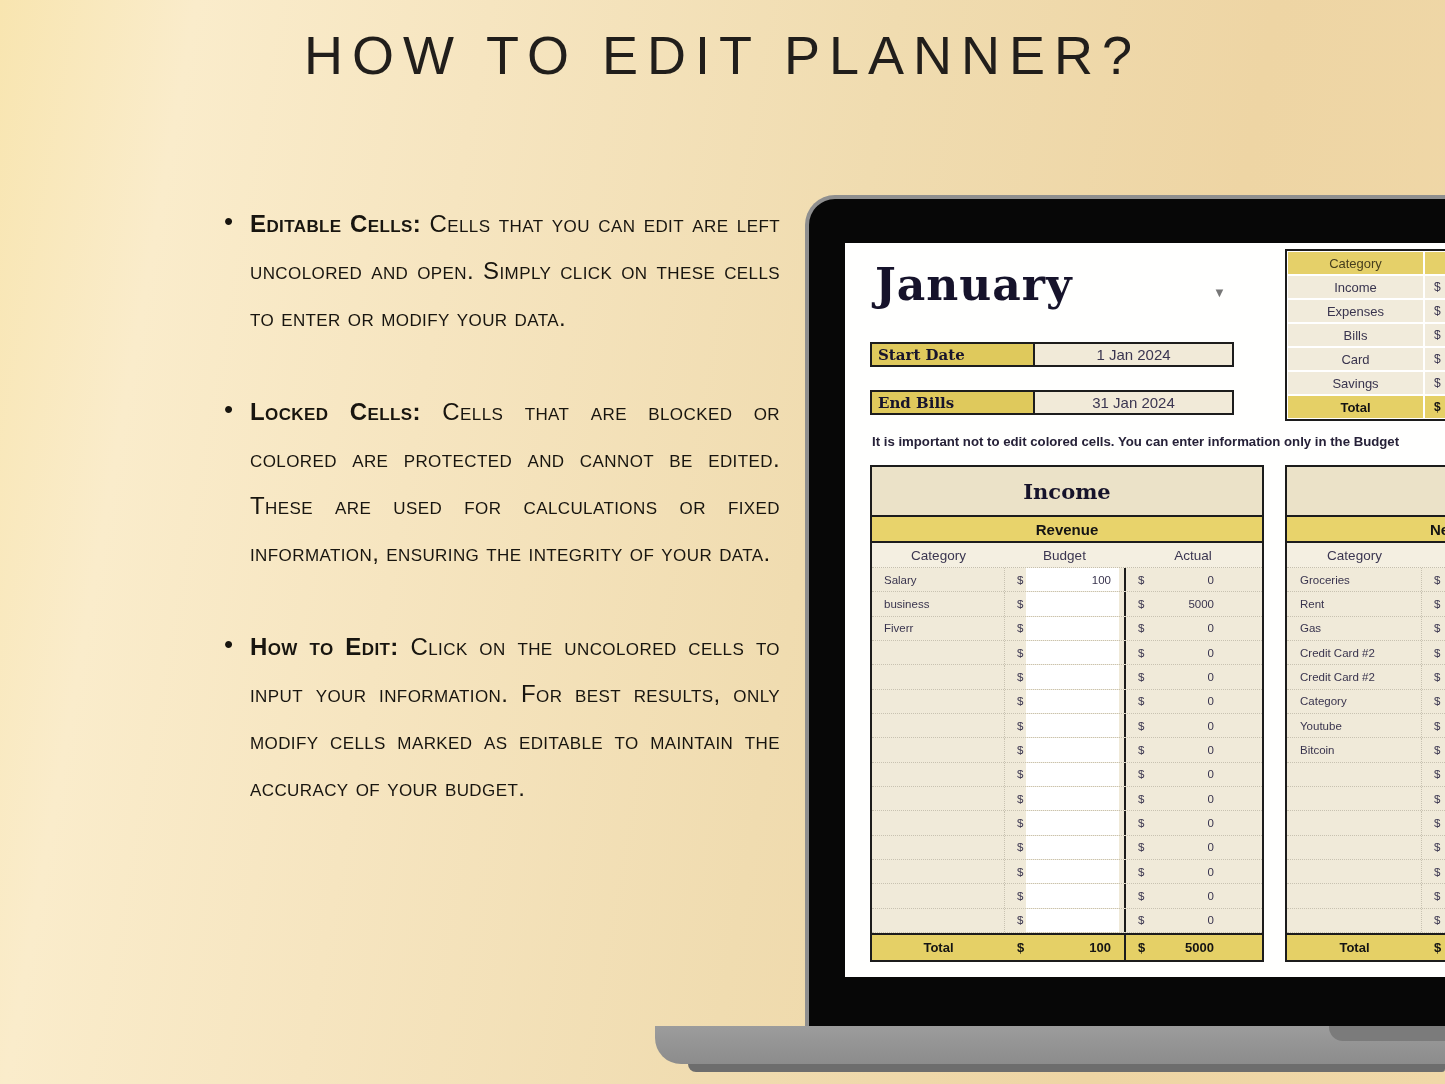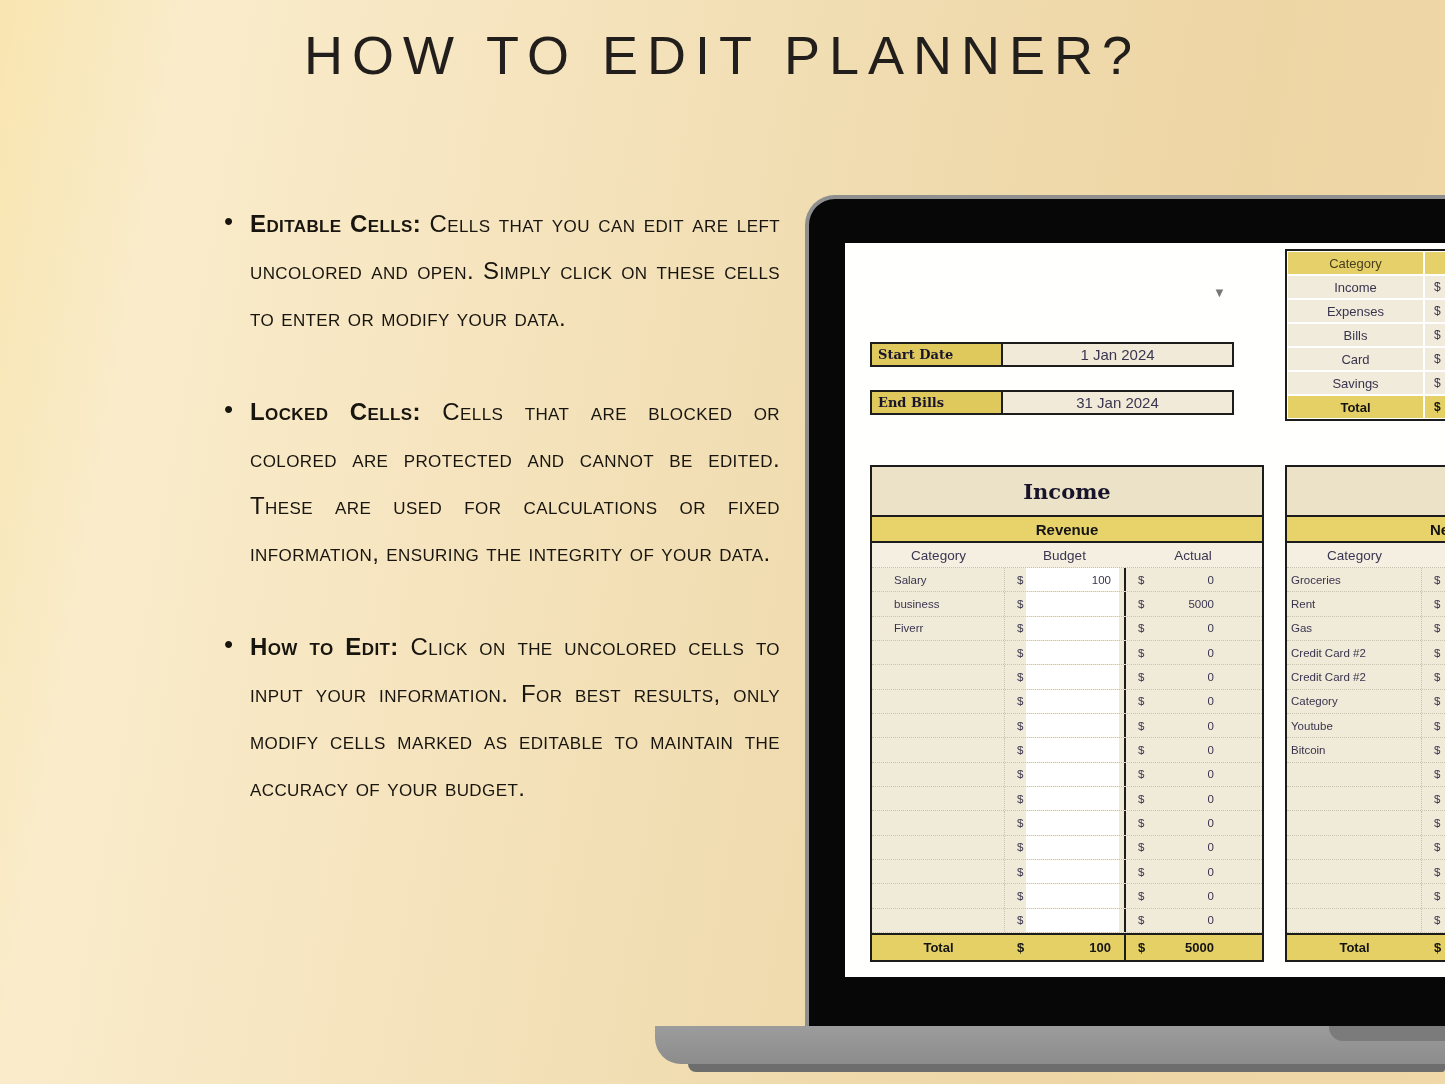--- a/index.html
+++ b/index.html
@@ -65,22 +65,22 @@
     font-size:44px;color:#16132b;letter-spacing:1px;
   }
   .month-caret{position:absolute;left:368px;top:42px;font-size:13px;color:#777;}
   .date-bar{
     position:absolute;left:25px;width:364px;height:25px;
     display:flex;border:2px solid #1d1d1d;box-sizing:border-box;
   }
   .date-bar.start{top:99px;}
   .date-bar.end{top:147px;}
   .date-label{
-    width:131px;background:#dfc95c;
-    font-family:"DejaVu Serif",serif;font-weight:700;font-size:13px;color:#17142c;
+    width:163px;background:#dfc95c;
+    font-family:"DejaVu Serif",serif;font-weight:700;font-size:15px;color:#17142c;
     padding-left:6px;display:flex;align-items:center;box-sizing:border-box;
     border-right:2px solid #1d1d1d;
   }
   .date-value{
     flex:1;background:#f1ead8;display:flex;align-items:center;justify-content:center;
     font-size:15px;color:#3a3550;
   }
   
   .summary{position:absolute;left:440px;top:6px;width:390px;border:2px solid #1c1c1c;background:#fff;}
   .sum-row{display:flex;height:24px;}
@@ -112,21 +112,21 @@
     font-weight:700;font-size:15px;color:#141414;
   }
   .tbl-band .band-left{position:absolute;left:143px;top:0;height:24px;display:flex;align-items:center;}
   .tbl-head{
     height:24px;background:#f4efe1;border-bottom:1px dotted #c5bfae;
     display:flex;font-size:13.5px;color:#3a3550;
   }
   .tbl-head > div{display:flex;align-items:center;justify-content:center;}
   .tbl-body{}
   .inc-row,.exp-row{display:flex;height:24.35px;border-bottom:1px dotted #c8c2b1;box-sizing:border-box;}
-  .i-cat{width:133px;border-right:1px dotted #c8c2b1;font-size:11.5px;display:flex;align-items:center;padding-left:22px;box-sizing:border-box;}
+  .i-cat{width:133px;border-right:1px dotted #c8c2b1;font-size:11.5px;display:flex;align-items:center;padding-left:12px;box-sizing:border-box;}
   .i-bud{width:119px;position:relative;box-sizing:border-box;}
   .i-act{flex:1;position:relative;border-left:2px solid #1c1c1c;box-sizing:border-box;}
   .dol{position:absolute;left:12px;top:0;height:100%;display:flex;align-items:center;font-size:11.5px;}
   .i-bud .ival{
     position:absolute;left:21px;right:5px;top:0;bottom:0;background:#ffffff;
     display:flex;align-items:center;justify-content:flex-end;padding-right:8px;font-size:11.5px;
   }
   .i-act .aval{
     position:absolute;left:21px;right:0;top:0;bottom:0;
     display:flex;align-items:center;justify-content:flex-end;padding-right:48px;font-size:11.5px;
@@ -136,21 +136,21 @@
     display:flex;height:25px;background:#e5d066;border-top:2px solid #1c1c1c;
     font-weight:700;color:#141414;font-size:13px;
   }
   .tbl-total .t-cat{width:133px;display:flex;align-items:center;justify-content:center;}
   .tbl-total .t-bud{width:119px;position:relative;}
   .tbl-total .t-act{flex:1;position:relative;border-left:2px solid #1c1c1c;box-sizing:border-box;}
   .tbl-total .tval{position:absolute;left:21px;right:5px;top:0;bottom:0;display:flex;align-items:center;justify-content:flex-end;padding-right:8px;}
   .tbl-total .t-act .tval{padding-right:48px;right:0;}
   .tbl-total .dol{font-weight:700;font-size:13px;}
   
-  .e-cat{width:135px;border-right:1px dotted #c8c2b1;font-size:11.5px;display:flex;align-items:center;padding-left:4px;box-sizing:border-box;}
+  .e-cat{width:135px;border-right:1px dotted #c8c2b1;font-size:11.5px;display:flex;align-items:center;padding-left:13px;box-sizing:border-box;}
   .e-cur{flex:1;position:relative;}
   .exp-head-cat{width:135px;}
   .exp-head-rest{flex:1;}
   .tbl-total .te-cat{width:135px;display:flex;align-items:center;justify-content:center;}
   .tbl-total .te-cur{flex:1;position:relative;}
 </style>
 </head>
 <body>
 
 <div class="page">
@@ -169,20 +169,21 @@
     </div>
   </div>
 
   <div class="laptop-lid"></div>
   <div class="laptop-base"></div>
   <div class="base-notch"></div>
   <div class="base-shadow"></div>
 
   <div class="screen">
 
+    <div class="month-title">January</div>
     <div class="month-caret">▼</div>
 
     <div class="date-bar start">
       <div class="date-label">Start Date</div>
       <div class="date-value">1 Jan 2024</div>
     </div>
     <div class="date-bar end">
       <div class="date-label">End Bills</div>
       <div class="date-value">31 Jan 2024</div>
     </div>
@@ -213,20 +214,21 @@
             <div class="sum-cat">Savings</div>
             <div class="sum-cur">$</div>
           </div>
         </div>
       <div class="sum-row total">
         <div class="sum-cat">Total</div>
         <div class="sum-cur">$</div>
       </div>
     </div>
 
+    <div class="note">It is important not to edit colored cells. You can enter information only in the Budget</div>
 
     <div class="sheet-table income">
       <div class="tbl-title">Income</div>
       <div class="tbl-band">Revenue</div>
       <div class="tbl-head">
         <div class="h-cat">Category</div>
         <div class="h-bud">Budget</div>
         <div class="h-act">Actual</div>
       </div>
       <div class="tbl-body">

